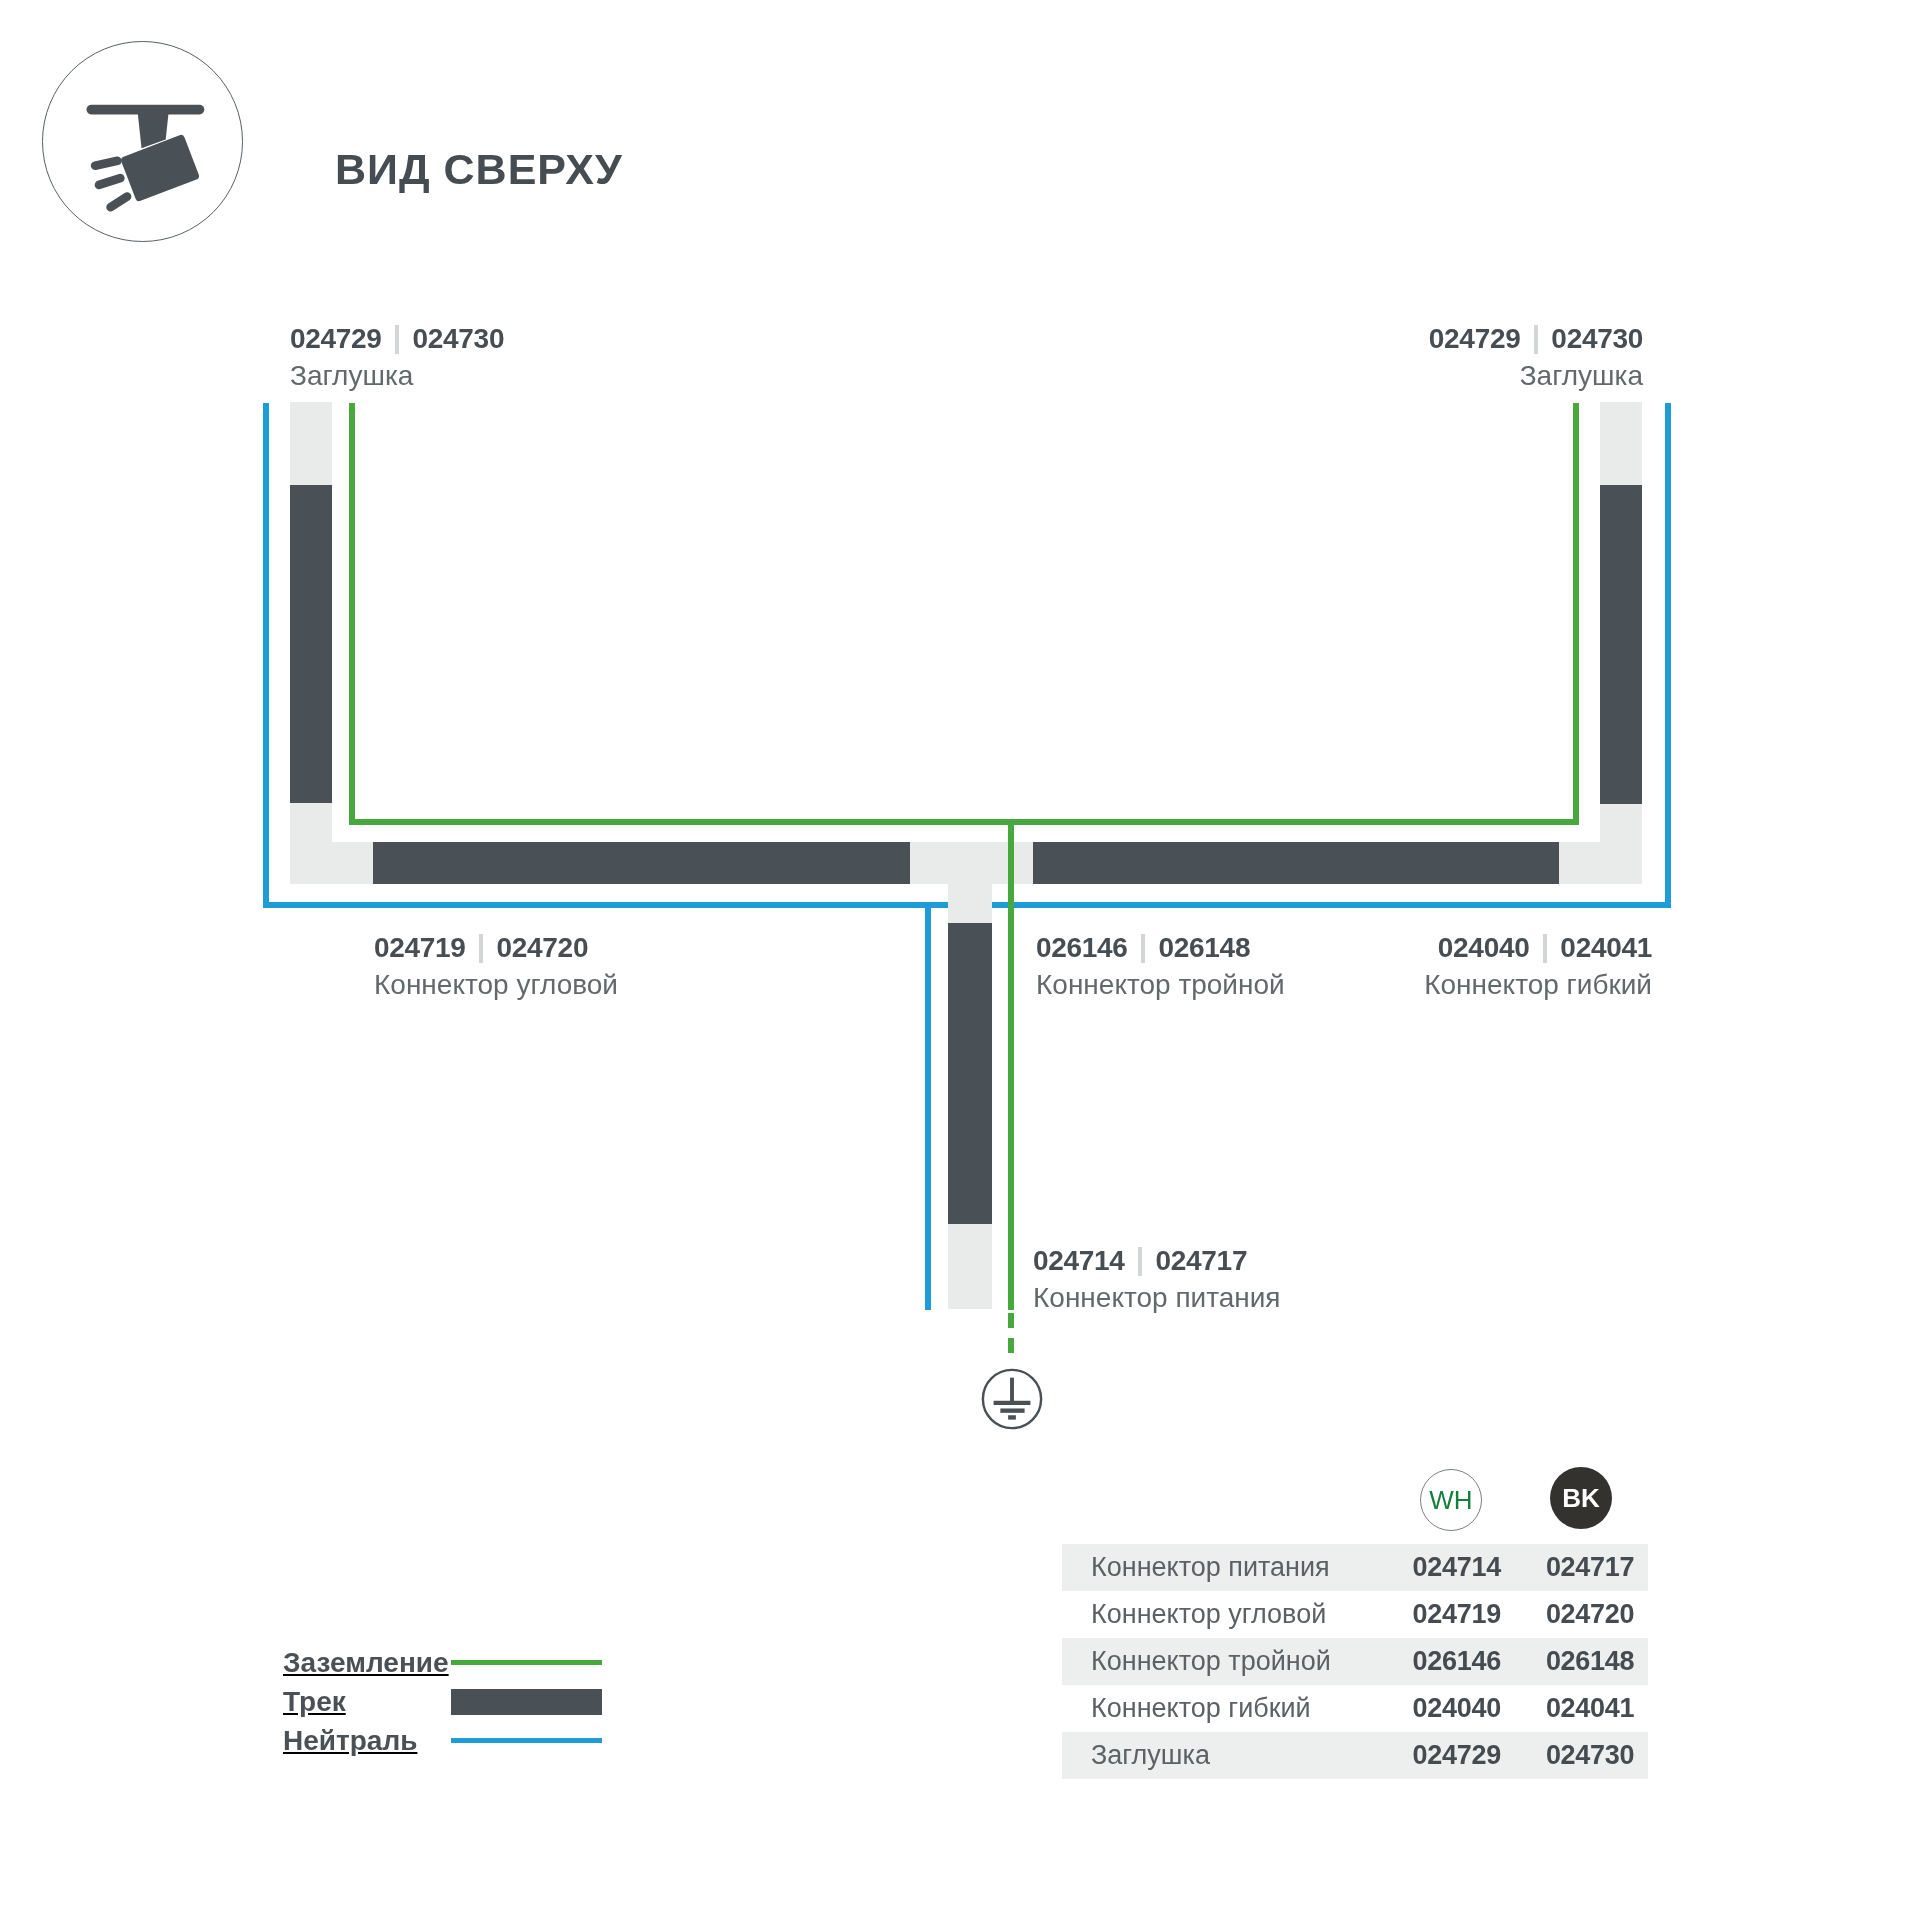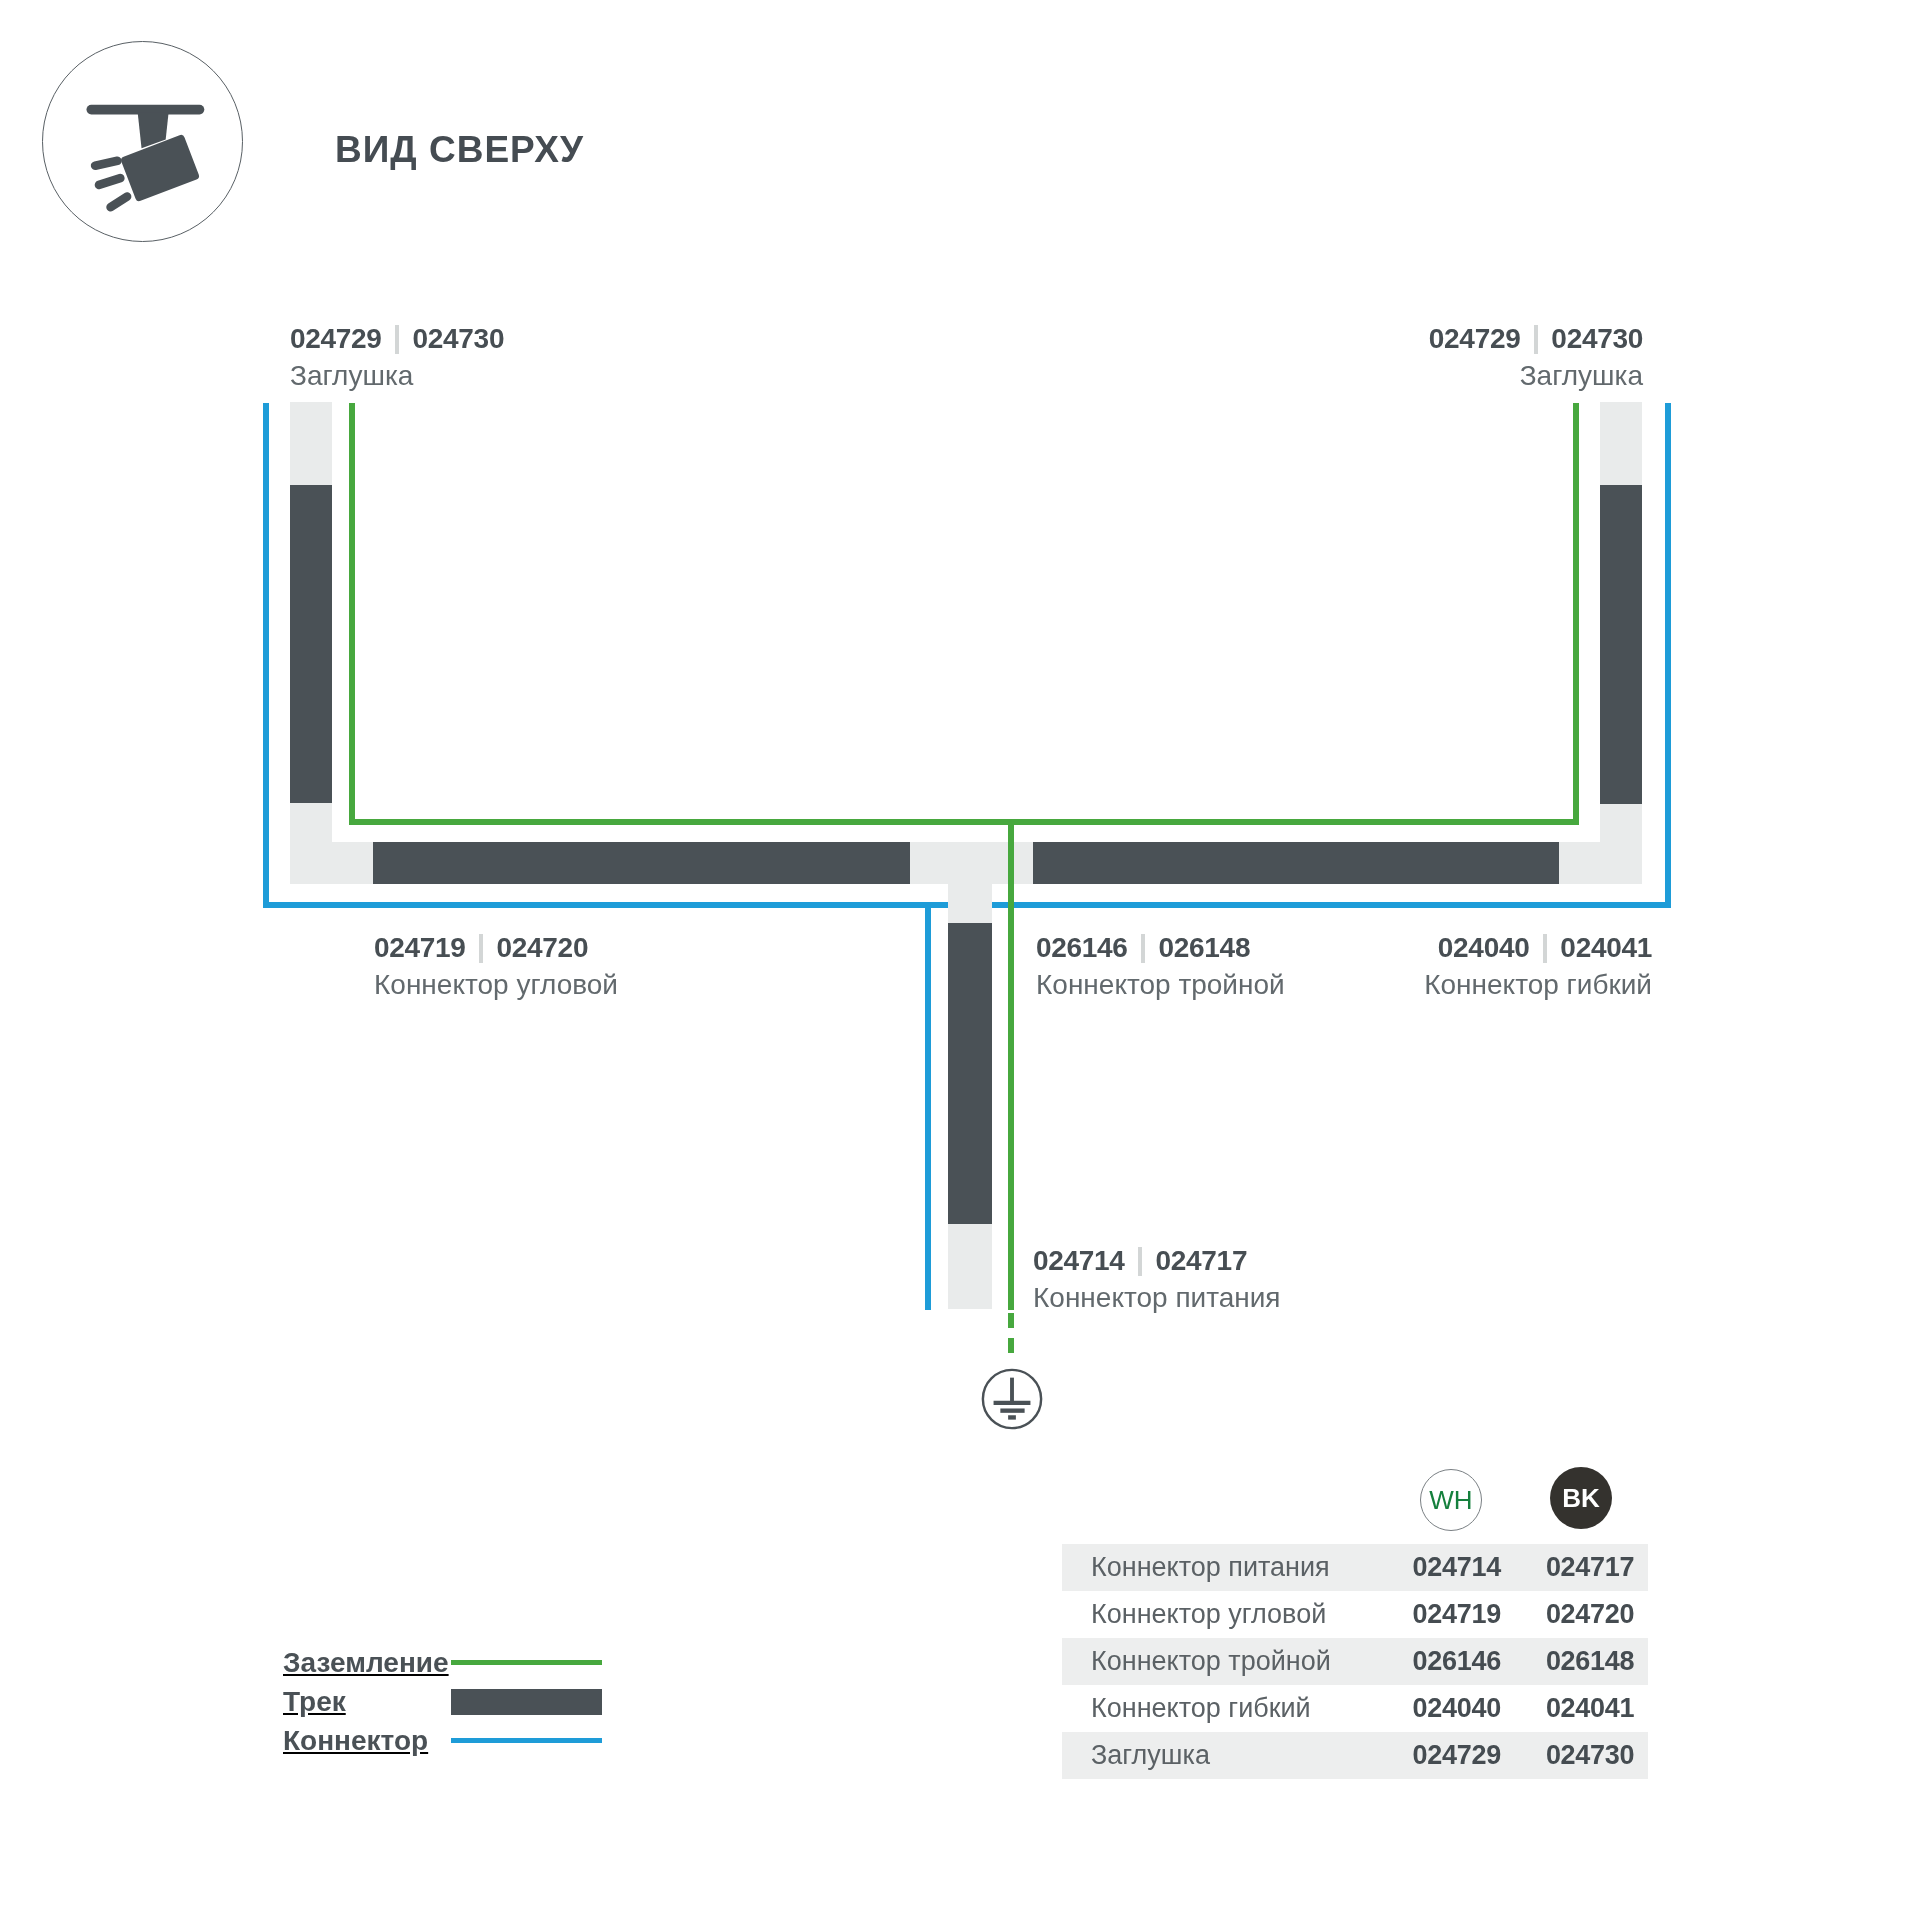--- a/index.html
+++ b/index.html
@@ -8,22 +8,22 @@
     font-family:"Liberation Sans", sans-serif; overflow:hidden;
   }
   .abs { position:absolute; }
 
   
   .icon-circle {
     position:absolute; left:42px; top:41px; width:199px; height:199px;
     border:1.9px solid #596065; border-radius:50%; background:#ffffff;
   }
   .page-title {
-    position:absolute; left:335px; top:129px;
-    font-size:37px; font-weight:bold; color:#454C52; letter-spacing:1px;
+    position:absolute; left:335px; top:145px;
+    font-size:43px; font-weight:bold; color:#454C52; letter-spacing:1px;
   }
 
   
   .blue  { position:absolute; background:#1E9CD8; z-index:1; }
   .tdark { position:absolute; background:#4A5156; z-index:2; }
   .tlight{ position:absolute; background:#E9EBEB; z-index:2; }
   .green { position:absolute; background:#47A83E; z-index:3; }
   .green-dashed {
     position:absolute; z-index:3; background:
       repeating-linear-gradient(180deg,#47A83E 0 15.4px, transparent 15.4px 25px);
@@ -184,21 +184,21 @@
           <div class="swatch-ground"></div>
         </div>
     </div>
     <div class="legend-row">
       <div class="legend-label">Трек</div>
       <div class="legend-swatch">
           <div class="swatch-track"></div>
         </div>
     </div>
     <div class="legend-row">
-      <div class="legend-label">Коннектор</div>
+      <div class="legend-label">Нейтраль</div>
       <div class="legend-swatch">
           <div class="swatch-neutral"></div>
         </div>
     </div>
   </div>
 
   <div class="color-badge badge-wh">WH</div>
   <div class="color-badge badge-bk">BK</div>
 
   <div class="parts-table">

